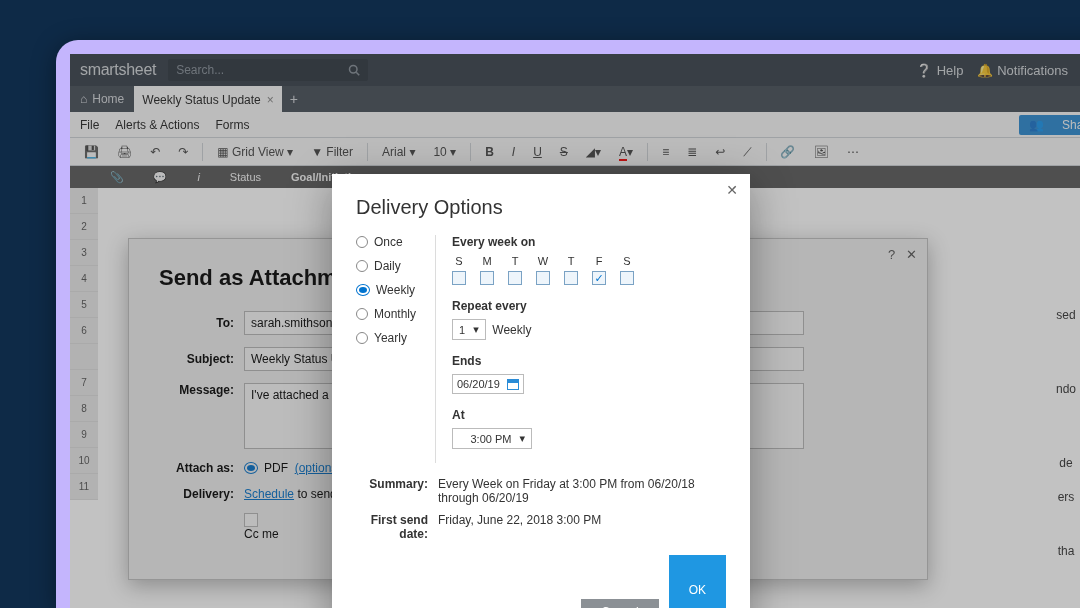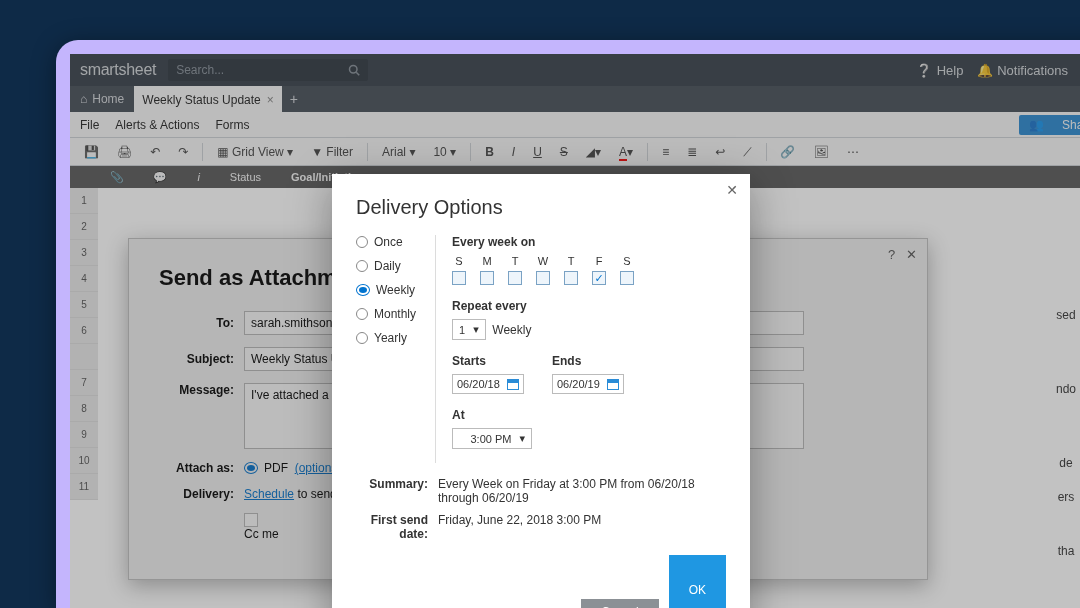--- a/index.html
+++ b/index.html
@@ -290,27 +290,20 @@
           <div class="sect">
             <div class="hd">Repeat every</div>
             <span class="sel">
                 <span>1</span>
                 <span>▾</span>
               </span>
             &nbsp;<span>Weekly</span>
           </div>
           <div class="sect" style="display:flex;gap:28px">
             <div>
-              <div class="hd">Starts</div>
-              <span class="dateinput">
-                  <span>06/20/18</span>
-                  <span class="calico"></span>
-                </span>
-            </div>
-            <div>
               <div class="hd">Ends</div>
               <span class="dateinput">
                   <span>06/20/19</span>
                   <span class="calico"></span>
                 </span>
             </div>
           </div>
           <div class="sect">
             <div class="hd">At</div>
             <span class="sel" style="width:80px;justify-content:flex-end">

